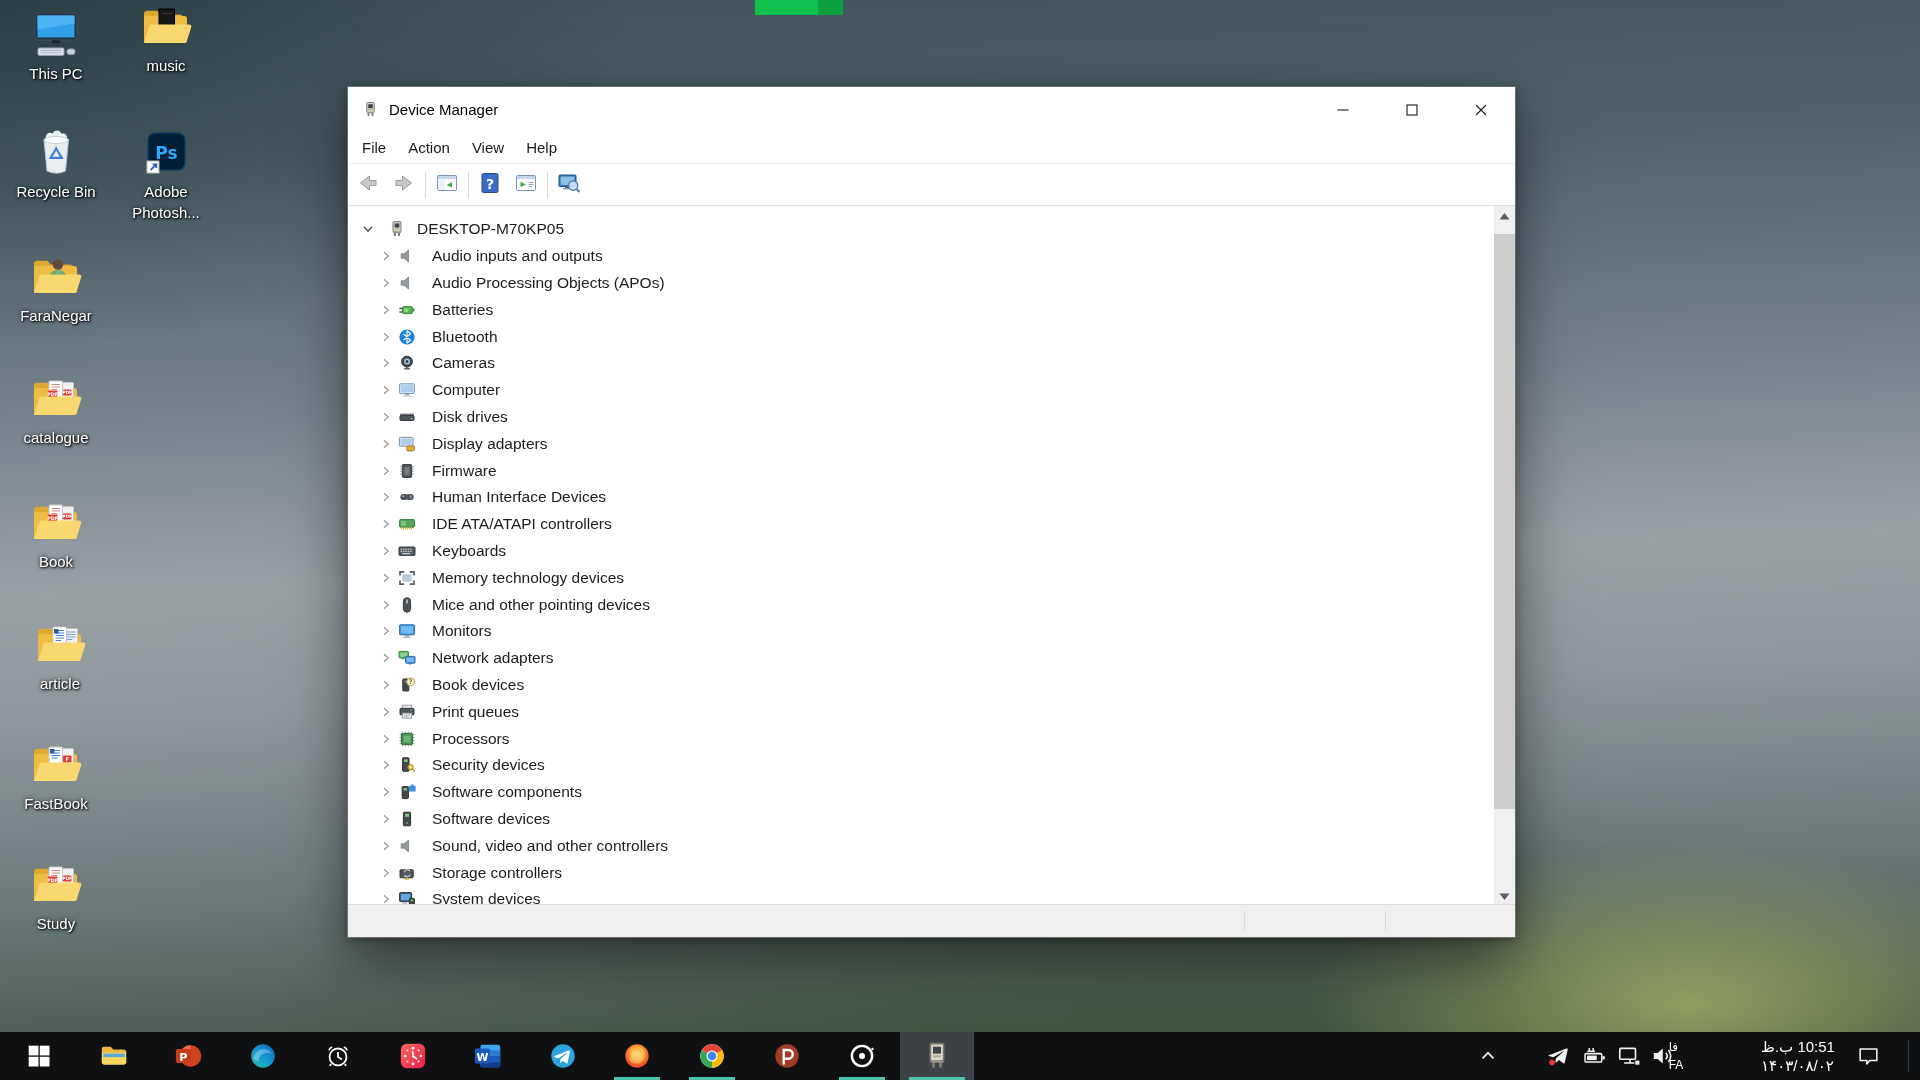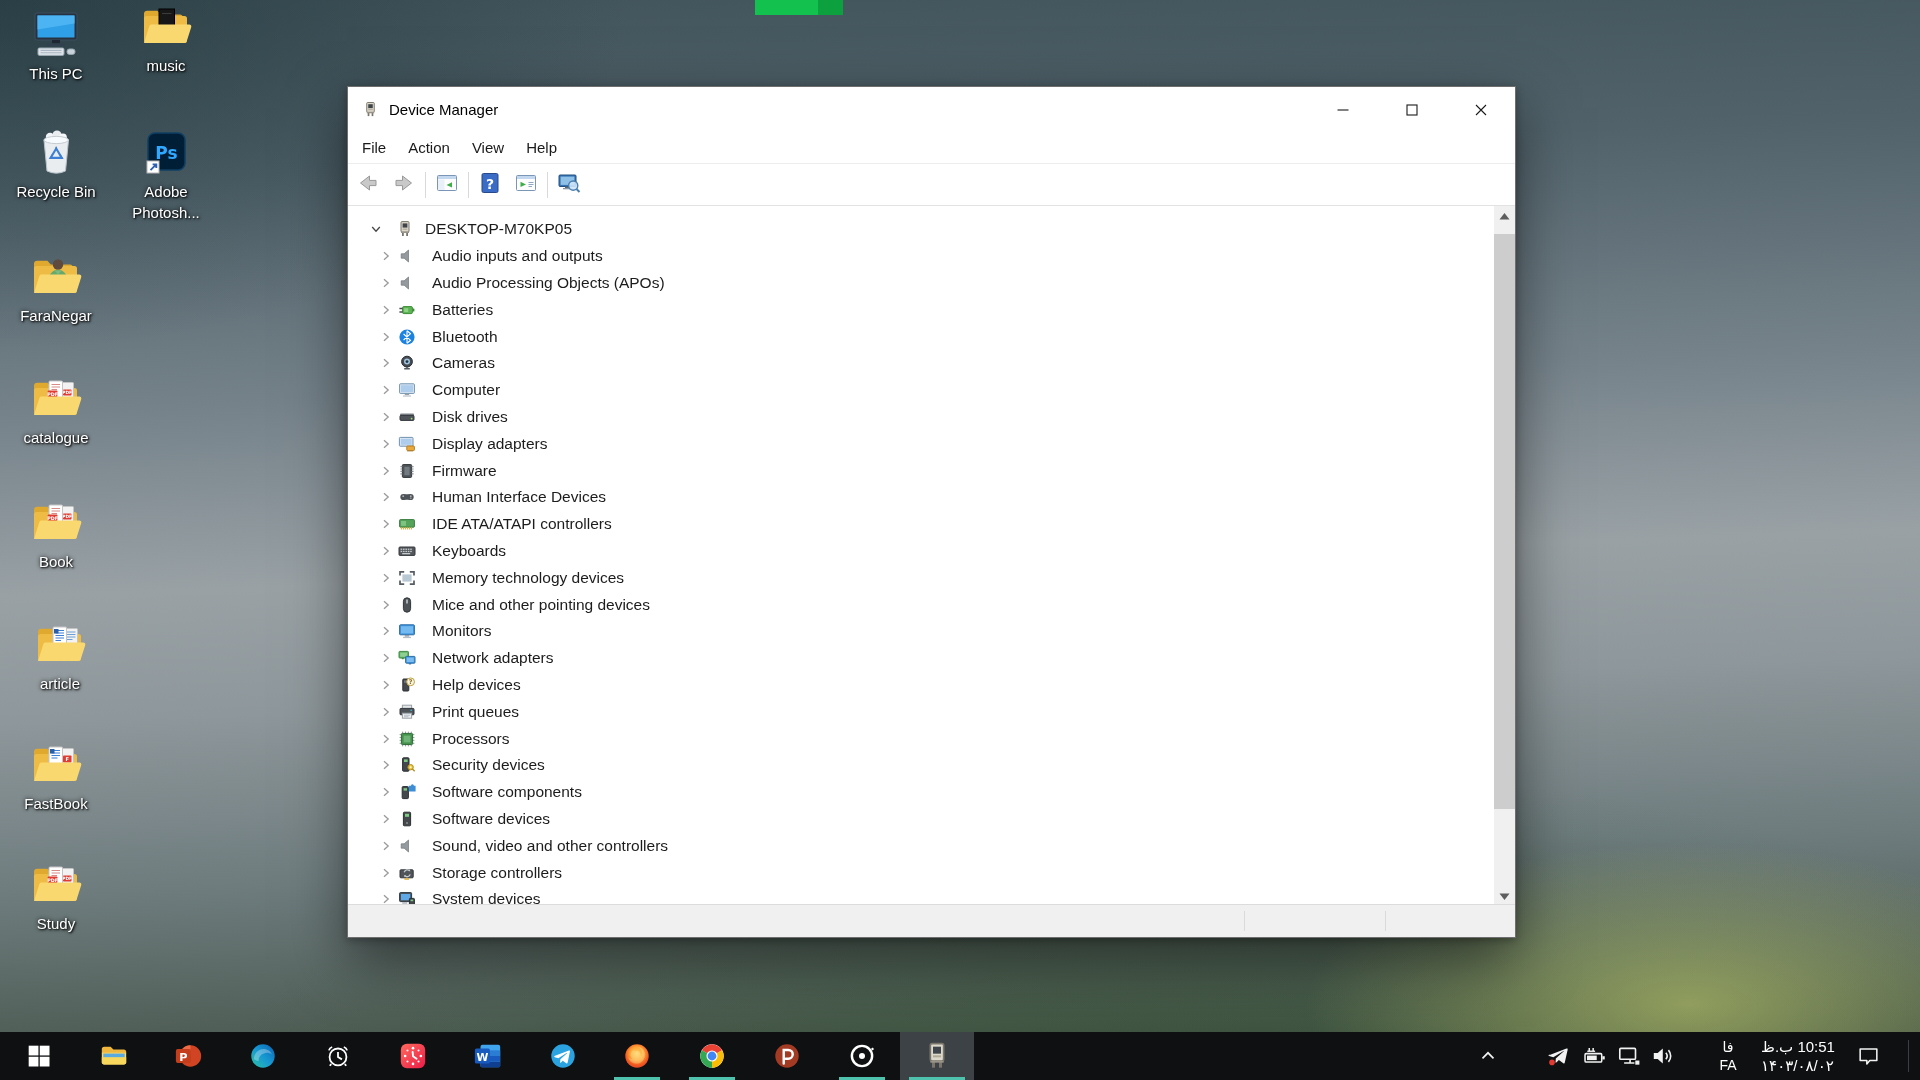--- a/index.html
+++ b/index.html
@@ -43,21 +43,21 @@
 
   .toolbar { height:42px; display:flex; align-items:center; padding-left:2px;
     border-bottom:1px solid #e2e2e2; background:#fff; }
   .tbtn { width:36px; height:38px; display:flex; align-items:center; justify-content:center; }
   .tbtn svg { width:24px; height:24px; }
   .tsep { width:1px; height:26px; background:#d9d9d9; margin:0 3px; }
 
   .treewrap { position:absolute; left:0; right:0; top:119px; height:700px; overflow:hidden; background:#fff; }
   .tree-rows { padding-top:10px; }
   .trow { height:26.8px; display:flex; align-items:center; padding-left:32px; }
-  .trow.root { padding-left:22px;align-items:center; }
+  .trow.root { padding-left:14px;align-items:center; }
   .chev { width:12px; height:12px; flex:0 0 12px; }
   .chev svg { width:12px; height:12px; display:block; }
   .ticon { width:18px; height:18px; flex:0 0 18px; margin-left:6px; }
   .trow.root .ticon { margin-left:14px; }
   .ticon svg { width:18px; height:18px; display:block; }
   .tlabel { margin-left:16px; font-size:15.5px; color:#1c1c1c; white-space:nowrap; }
   .trow.root .tlabel { margin-left:11px; }
 
   .vscroll { position:absolute; right:0; top:0; bottom:0; width:21px; background:#f0f0f0; }
   .sarrow { position:absolute; left:0; width:21px; height:19px; display:flex; align-items:center; justify-content:center; }
@@ -74,21 +74,21 @@
   #taskbar { position:absolute; left:0; right:0; bottom:0; height:48px; background:#0e1012; }
   .tslot { position:absolute; top:0; width:74px; height:48px; display:flex; align-items:center; justify-content:center; }
   .tslot.active { background:#3d4246; }
   .tbicon { width:30px; height:30px; display:flex; align-items:center; justify-content:center; }
   .tbicon svg { width:30px; height:30px; }
   .runline { position:absolute; bottom:0; left:50%; transform:translateX(-50%); width:46px; height:3px; background:#4fc2ae; }
   .tslot.active .runline { width:56px; }
 
   .tray-item { position:absolute; top:50%; transform:translateY(-50%); display:flex; align-items:center; justify-content:center; }
   .tray-item svg { display:block; }
-  #tray-lang { left:1708px; width:40px; text-align:center; color:#fff; font-size:14px; line-height:18px; }
+  #tray-lang { left:1656px; width:40px; color:#fff; font-size:12px; line-height:18px; }
   #tray-clock { left:1748px; width:100px; text-align:left; color:#fff; font-size:15px; line-height:19px; }
   #tray-divider { position:absolute; left:1908px; top:8px; bottom:8px; width:1px; background:#3a3e42; }
 </style>
 </head>
 <body>
 
 <div id="desktop">
   <div id="green-indicator"></div>
   <div id="desktop-icons">
       <div class="dcell" style="left: 2px; top: 8px;">
@@ -604,21 +604,21 @@
               </svg>
             </span>
             <span class="ticon">
               <svg viewBox="0 0 18 18">
                 <rect x="4.8" y="3" width="6" height="12" rx="0.8" fill="#44484c" stroke="#2b2f32"></rect>
                 <rect x="6" y="4.4" width="3.6" height="2.4" fill="#6f7479"></rect>
                 <circle cx="12.6" cy="5.8" r="3.9" fill="#f5f2e6" stroke="#c0a23e"></circle>
                 <text x="12.6" y="8.1" font-size="6.4" font-weight="bold" fill="#8d6f14" text-anchor="middle" font-family="DejaVu Sans,sans-serif">?</text>
               </svg>
             </span>
-            <span class="tlabel">Help devices</span>
+            <span class="tlabel">Book devices</span>
           </div>
           <div class="trow">
             <span class="chev">
               <svg viewBox="0 0 12 12">
                 <path d="M4 2.2l4.2 3.8L4 9.8" stroke="#9a9a9a" stroke-width="1.3" fill="none"></path>
               </svg>
             </span>
             <span class="ticon">
               <svg viewBox="0 0 18 18">
                 <rect x="4.4" y="2.2" width="9.2" height="3.6" fill="#e3e7ea" stroke="#9aa1a7"></rect>

